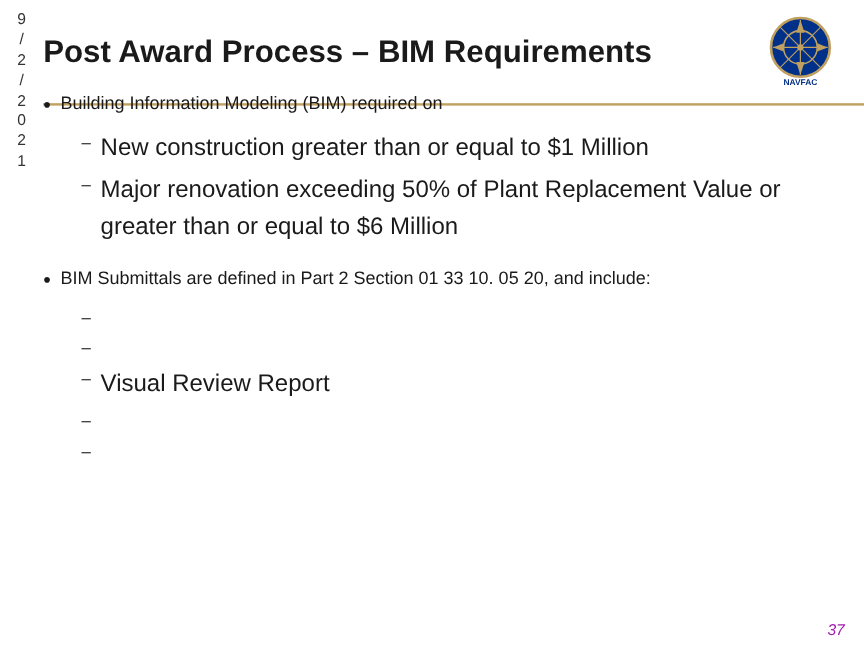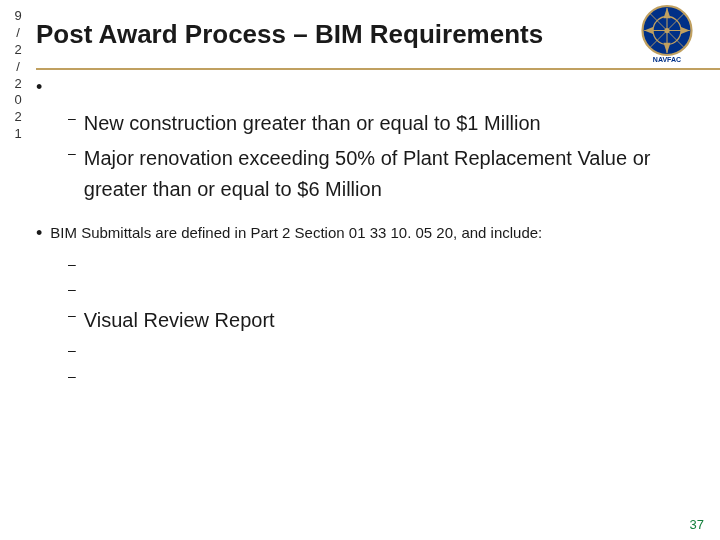--- a/index.html
+++ b/index.html
@@ -34,21 +34,21 @@
       color: #333;
       line-height: 1.3;
     }
 
     
     .header {
       position: absolute;
       top: 0;
       left: 36px;
       right: 0;
-      height: 70px;
+      height: 88px;
       display: flex;
       align-items: center;
       border-bottom: 2px solid #c0a060;
     }
 
     .header-title {
       font-size: 26px;
       font-weight: bold;
       color: #1a1a1a;
       flex: 1;
@@ -121,21 +121,22 @@
     .sub-text {
       font-size: 20px;
     }
 
     
     .page-number {
       position: absolute;
       bottom: 8px;
       right: 16px;
       font-size: 13px;
-      color: #15803d;
+      color: #a21caf;
+      font-style: italic;
     }
   </style>
 </head>
 <body>
 
 <div class="slide-container">
 
   <div class="slide-number-vertical">
     <span>9</span>
     <span>/</span>
@@ -174,20 +175,21 @@
         <text x="40" y="66" text-anchor="middle" font-size="8" font-family="Arial" font-weight="bold" fill="#003087">NAVFAC</text>
       </svg>
     </div>
   </div>
 
   <div class="content">
 
     <div class="bullet-section">
       <div class="bullet-top">
         <span class="bullet-dot">•</span>
+        <span class="bullet-text">Building Information Modeling (BIM) required on</span>
       </div>
       <div class="sub-bullets">
         <div class="sub-bullet">
           <span class="sub-dash">–</span>
           <span class="sub-text">New construction greater than or equal to $1 Million</span>
         </div>
         <div class="sub-bullet">
           <span class="sub-dash">–</span>
           <span class="sub-text">Major renovation exceeding 50% of Plant Replacement Value or greater than or equal to $6 Million</span>
         </div>

